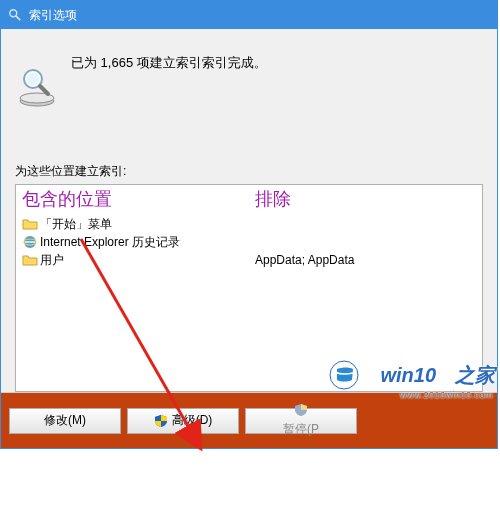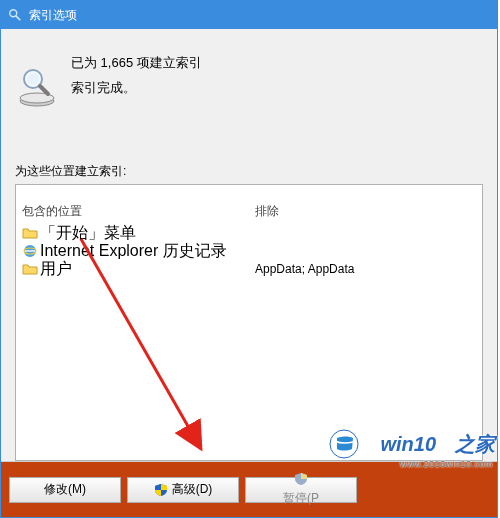--- a/index.html
+++ b/index.html
@@ -10,21 +10,21 @@
     background: #fff;
     font-family: "Microsoft YaHei", "Segoe UI", Tahoma, sans-serif;
     font-size: 12px;
     color: #000;
     position: relative;
     overflow: hidden;
   }
 
   .window {
     width: 498px;
-    height: 518px;
+    height: 449px;
     border: 1px solid #3a8dde;
     background: #f0f0f0;
     display: flex;
     flex-direction: column;
     position: relative;
   }
 
   .titlebar {
     height: 28px;
     background: #3a8dde;
@@ -49,21 +49,21 @@
 
   .status-row {
     display: flex;
     align-items: flex-start;
     padding: 6px 0 18px 0;
   }
   .status-row .big-icon {
     width: 44px; height: 44px; margin-top: 20px; margin-right: 12px;
   }
   .status-text {
-    display: flex; flex-direction: column;
+    display: flex; flex-direction: row;
     padding-top: 6px;
     line-height: 1.9;
     font-size: 13px;
   }
   .status-text .line { white-space: pre; }
 
   .section-label {
     margin: 36px 0 4px 0;
     font-size: 12px;
   }
@@ -79,28 +79,27 @@
   }
   .col {
     flex: 1 1 50%;
     display: flex;
     flex-direction: column;
     min-width: 0;
   }
   .col.left { border-right: 0; }
   .col-header {
     padding: 2px 6px 2px 6px;
-    font-size: 12px;
-    color: #404040;
+    font-size: 18px;
+    color: #a21caf;
     border-bottom: 0;
-    margin-top: 16px;
   }
   .col-body {
     padding: 2px 2px;
-    font-size: 16px;
+    font-size: 12px;
   }
   .row {
     display: flex; align-items: center;
     height: 18px;
     padding: 0 4px;
   }
   .row .ricon {
     width: 16px; height: 16px; margin-right: 2px;
     display: inline-flex; align-items: center; justify-content: center;
   }

